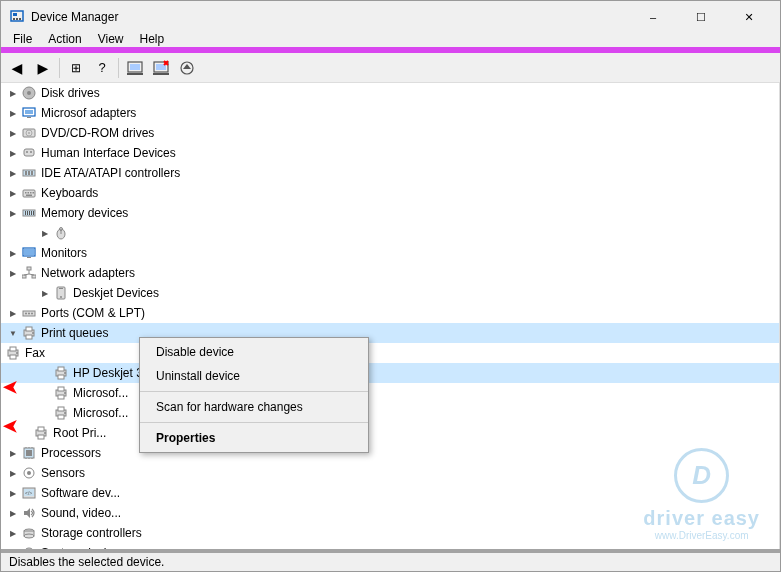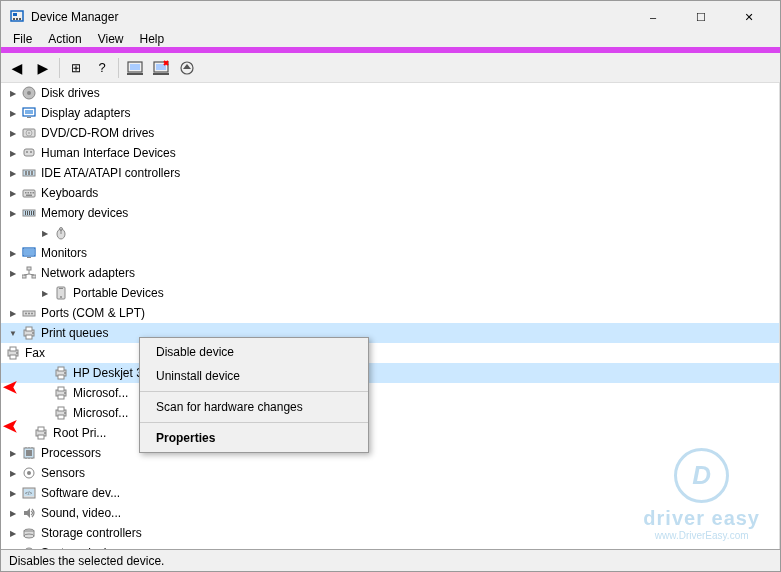--- a/index.html
+++ b/index.html
@@ -194,21 +194,21 @@
     .context-menu-sep {
       height: 1px;
       background: #ccc;
       margin: 3px 0;
     }
 
     
     .status-bar {
       height: 24px;
       background: #f0f0f0;
-      border-top: 1px solid #a3a3a3;
+      border-top: 4px solid #a3a3a3;
       display: flex;
       align-items: center;
       padding: 0 8px;
       font-size: 12px;
       color: #000;
     }
 
     
     .watermark {
       position: absolute;
@@ -296,21 +296,21 @@
 
       <div class="tree-item indent-0">
         <span class="arrow">▶</span>
         <span class="item-icon">
           <svg width="14" height="14" viewBox="0 0 14 14">
               <rect x="1" y="2" width="12" height="8" fill="none" stroke="#1565C0" stroke-width="1.2"></rect>
               <rect x="3" y="4" width="8" height="4" fill="#7ab0e8"></rect>
               <rect x="5" y="11" width="4" height="1" fill="#888"></rect>
             </svg>
         </span>
-        <span class="item-label">Display adapters</span>
+        <span class="item-label">Microsof adapters</span>
       </div>
 
       <div class="tree-item indent-0">
         <span class="arrow">▶</span>
         <span class="item-icon">
           <svg width="14" height="14" viewBox="0 0 14 14">
               <rect x="1" y="3" width="12" height="8" rx="1" fill="#ddd" stroke="#888" stroke-width="1"></rect>
               <ellipse cx="7" cy="7" rx="3" ry="3" fill="none" stroke="#aaa" stroke-width="1"></ellipse>
               <circle cx="7" cy="7" r="1" fill="#aaa"></circle>
             </svg>
@@ -413,21 +413,21 @@
 
       <div class="tree-item" style="padding-left:36px;">
         <span class="arrow">▶</span>
         <span class="item-icon">
           <svg width="14" height="14" viewBox="0 0 14 14">
               <rect x="3" y="1" width="8" height="12" rx="1" fill="#ddd" stroke="#888" stroke-width="1"></rect>
               <circle cx="7" cy="11" r="1" fill="#888"></circle>
               <rect x="5" y="2" width="4" height="1" fill="#888"></rect>
             </svg>
         </span>
-        <span class="item-label">Portable Devices</span>
+        <span class="item-label">Deskjet Devices</span>
       </div>
 
       <div class="tree-item indent-0">
         <span class="arrow">▶</span>
         <span class="item-icon">
           <svg width="14" height="14" viewBox="0 0 14 14">
               <rect x="1" y="5" width="12" height="5" fill="#ddd" stroke="#888" stroke-width="1"></rect>
               <circle cx="4" cy="7.5" r="1" fill="#888"></circle>
               <circle cx="7" cy="7.5" r="1" fill="#888"></circle>
               <circle cx="10" cy="7.5" r="1" fill="#888"></circle>

